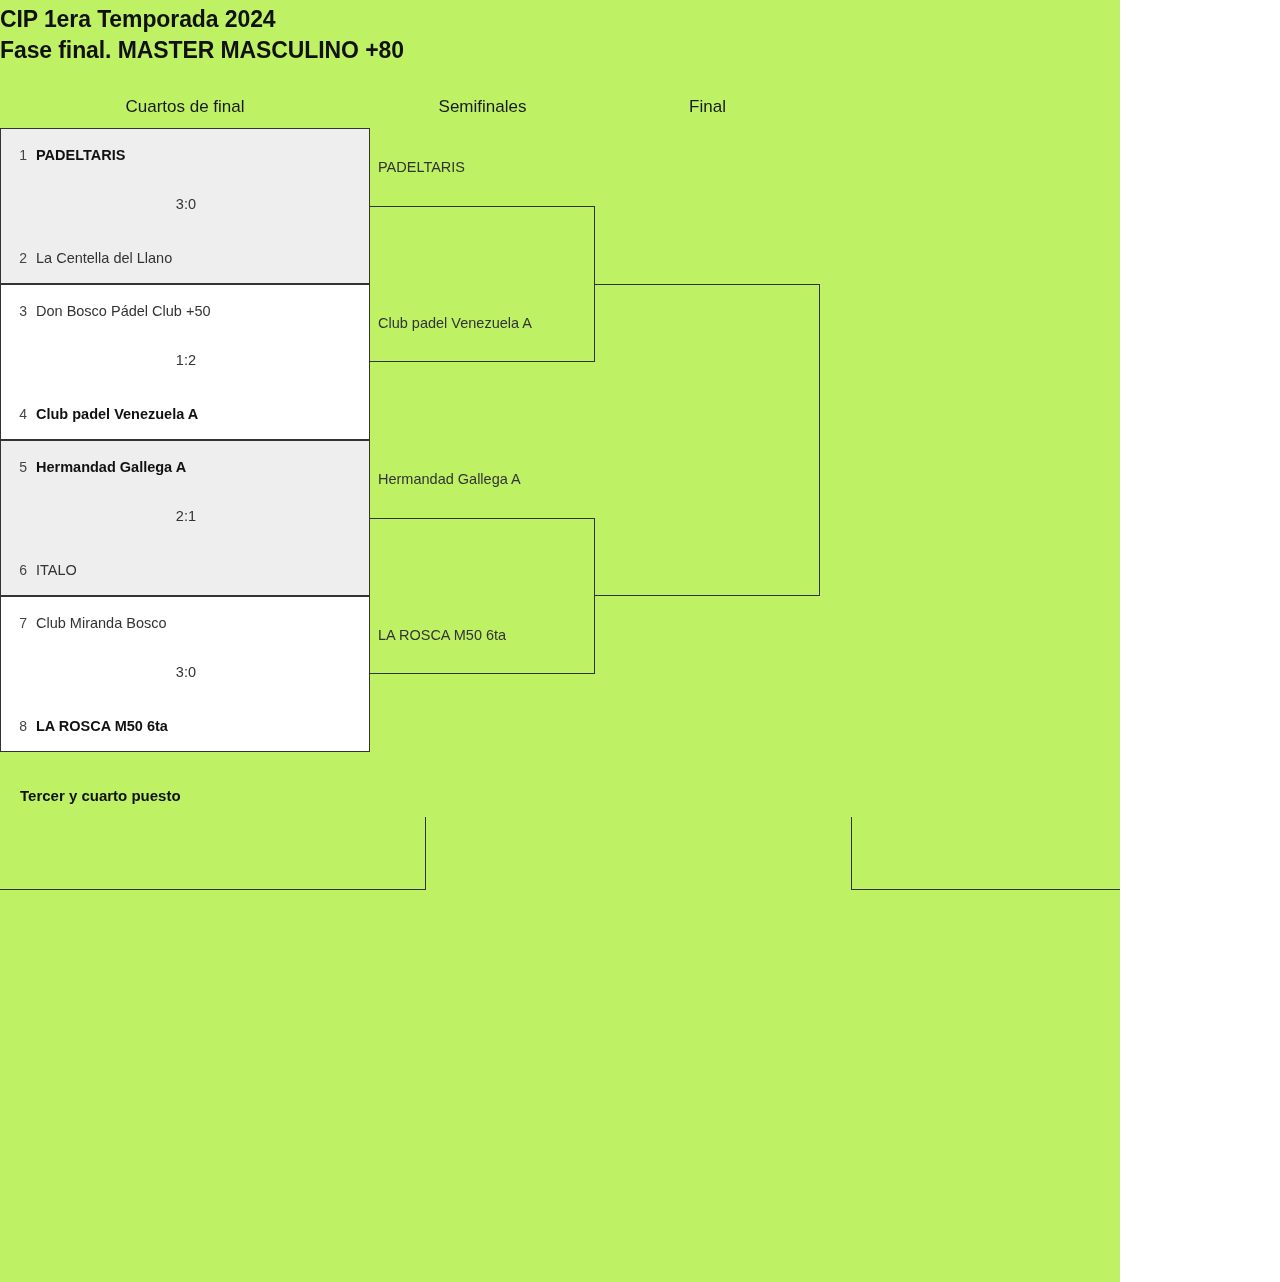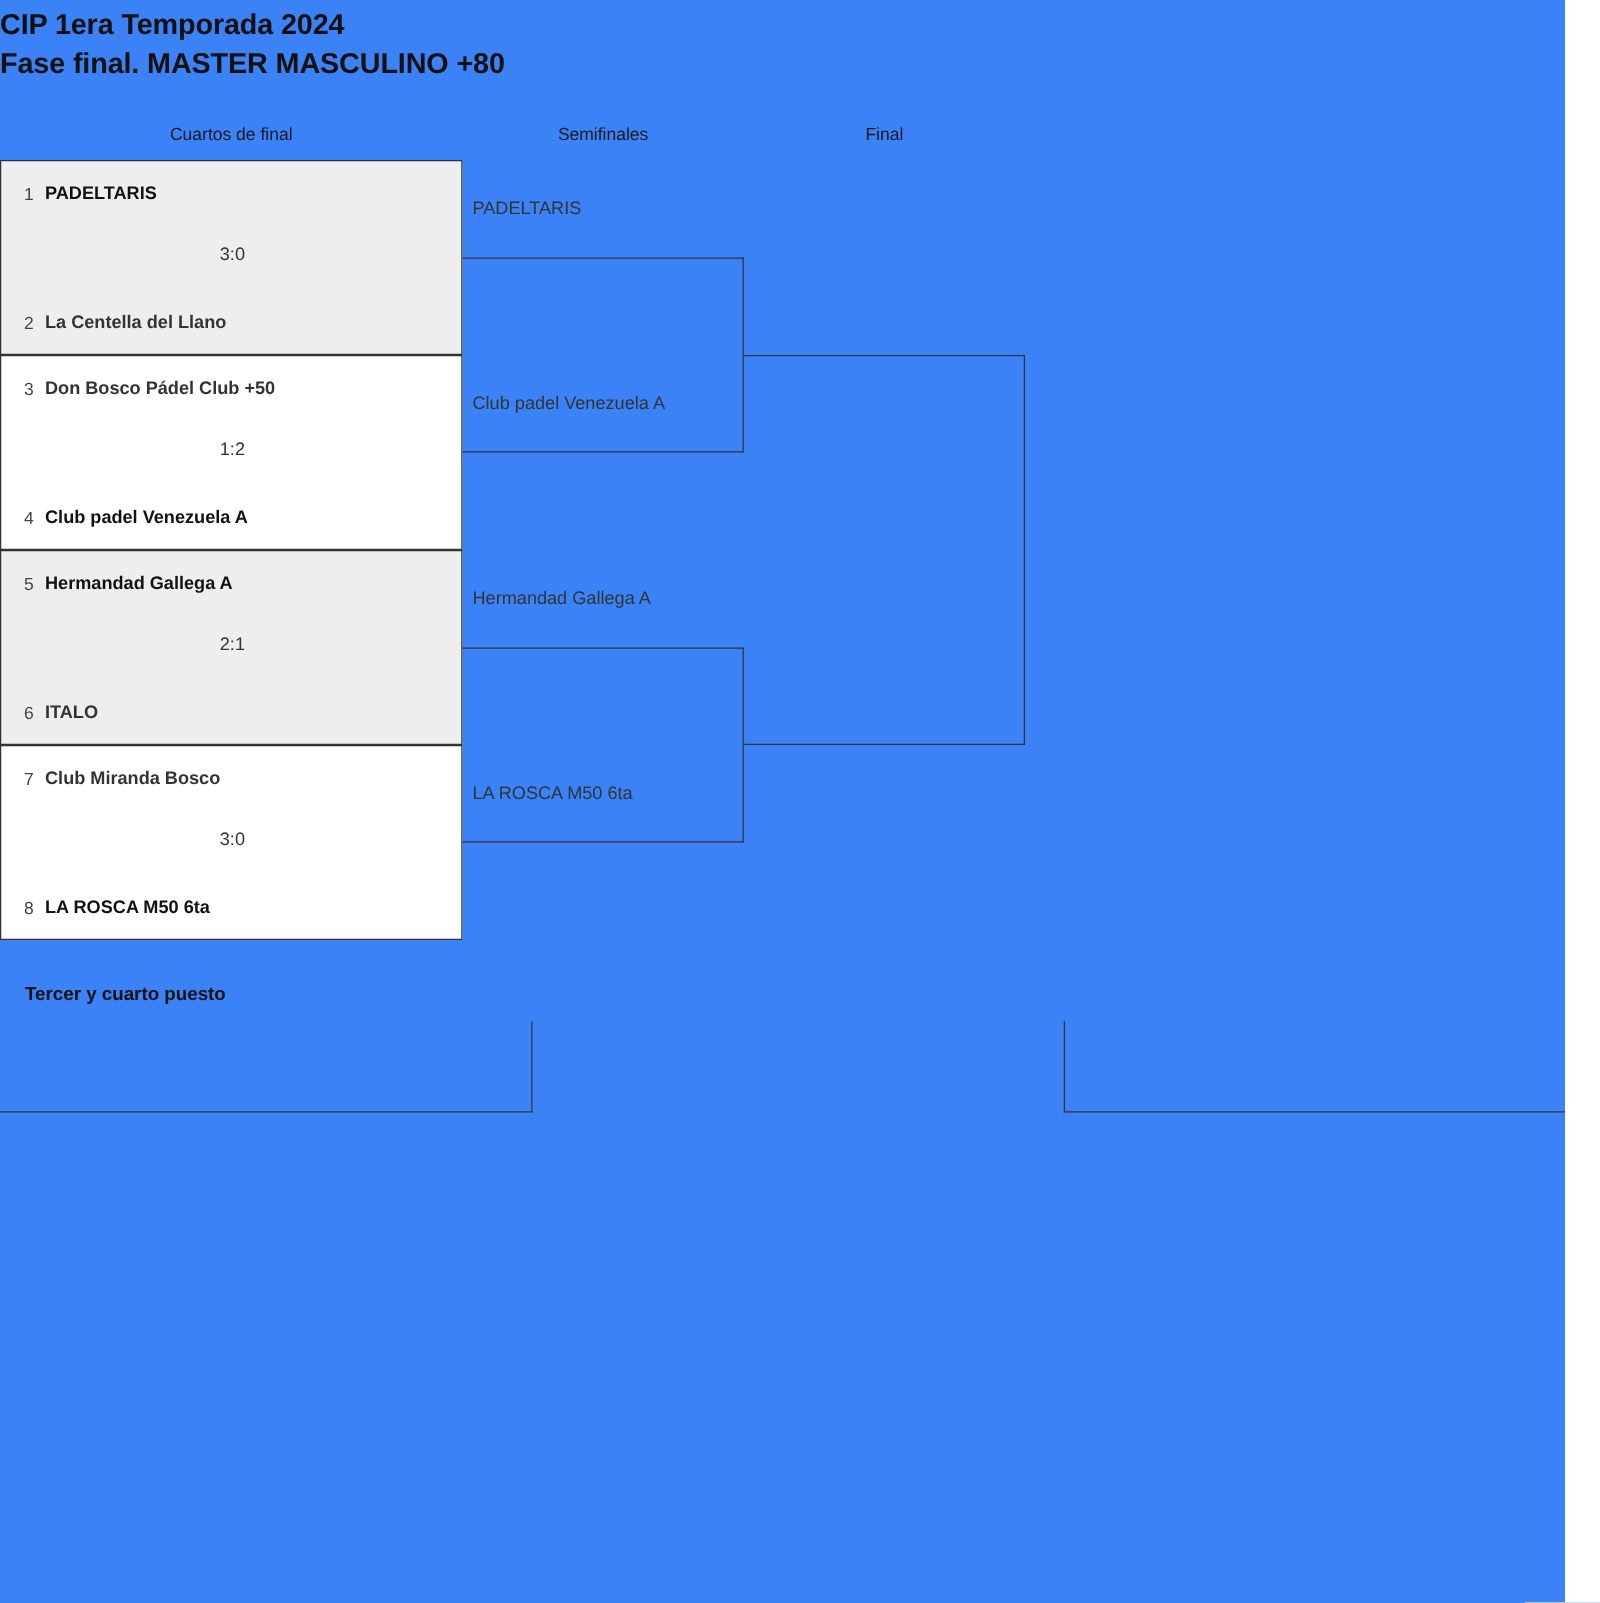--- a/index.html
+++ b/index.html
@@ -4,24 +4,24 @@
 <style>
   * { box-sizing: border-box; }
   html, body {
     margin: 0; padding: 0;
     background: #ffffff;
     font-family: "Liberation Sans", sans-serif;
     color: #1a1a1a;
   }
   #page {
     position: relative;
-    width: 1252px;
+    width: 1120px;
     height: 1282px;
     overflow: hidden;
-    background: #3b82f6;
+    background: #bef264;
   }
 
   
   #header-title {
     position: absolute;
     left: 0px; top: 0px;
     width: 900px;
     font-size: 23px;
     font-weight: 700;
     line-height: 31px;
@@ -35,21 +35,21 @@
   #logo {
     position: absolute;
     right: 8px; top: 6px;
     width: 236px; height: 62px;
   }
   #logo svg { display: block; }
 
   
   .round-head {
     position: absolute;
-    font-size: 14px;
+    font-size: 17px;
     font-weight: 400;
     color: #1a1a1a;
     text-align: center;
     line-height: 20px;
     white-space: nowrap;
   }
   #round-qf   { left: 0px;   top: 97px; width: 370px; }
   #round-sf   { left: 370px; top: 97px; width: 225px; }
   #round-fin  { left: 595px; top: 97px; width: 225px; }
 
@@ -82,21 +82,21 @@
   .team-row.bottom { top: 118px; }
   .seed {
     display: inline-block;
     width: 26px;
     text-align: right;
     margin-right: 9px;
     font-size: 14px;
     color: #444444;
     flex: 0 0 auto;
   }
-  .team-name { font-weight: 700; color: #333333; }
+  .team-name { font-weight: 400; color: #333333; }
   .team-name.winner { font-weight: 700; color: #111111; }
 
   .score {
     position: absolute;
     left: 0;
     width: 195px;
     top: 67px;
     text-align: right;
     font-size: 14.5px;
     color: #333333;

